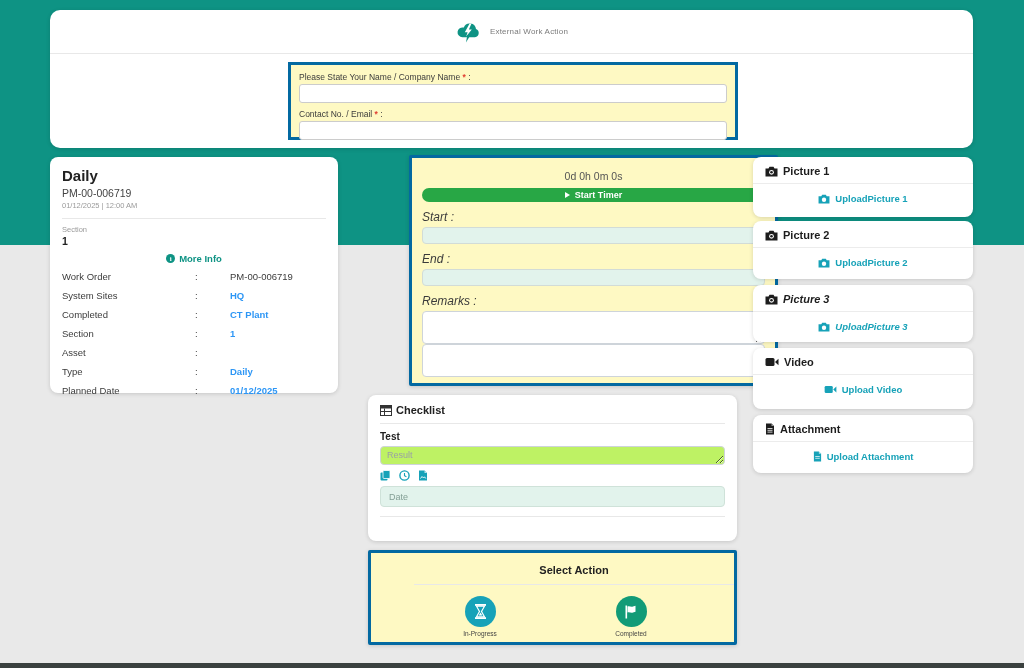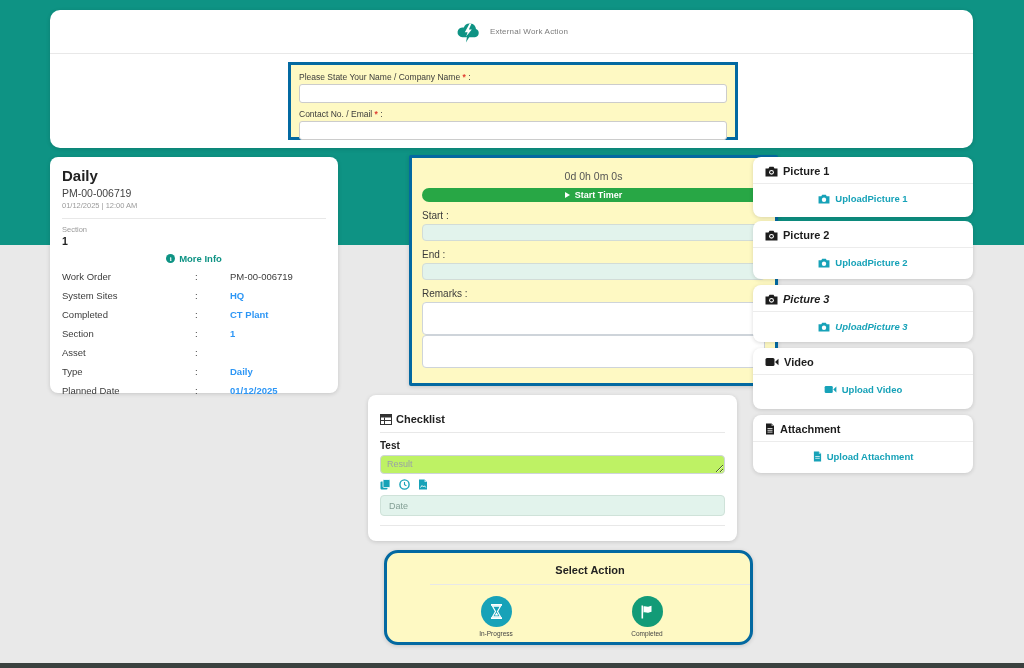--- a/index.html
+++ b/index.html
@@ -55,55 +55,55 @@
 
   
   .timer-card { left:368px; top:155px; width:369px; height:231px; border-radius:2px; padding:8px 10px;margin-left:41px; }
   .elapsed { text-align:center; font-size:10.5px; color:#555; margin:4px 0 6px; }
   .start-btn {
     width:100%; height:14px; background:#28a745; border:none; border-radius:7px;
     color:#fff; font-size:9px; font-weight:bold; font-family:"Liberation Sans", sans-serif;
     display:flex; align-items:center; justify-content:center; gap:5px; cursor:pointer;
   }
   .play-tri { width:0; height:0; border-left:5px solid #fff; border-top:3.5px solid transparent; border-bottom:3.5px solid transparent; }
-  .fld-label { font-size:10px; color:#3b3b3b; margin:8px 0 3px; }
+  .fld-label { font-size:12px; color:#3b3b3b; margin:8px 0 3px;font-style:italic; }
   .mint-input {
     width:100%; height:17px; background:#e2f3ec; border:1px solid #d2dcd7; border-radius:4px;
     outline:none; font-size:9px; padding:0 6px; color:#333; display:block;
     font-family:"Liberation Sans", sans-serif;
   }
   .area-input {
     width:100%; height:33px; background:#fff; border:1px solid #ced4da; border-radius:4px;
     outline:none; font-size:9px; padding:3px 6px; color:#333; resize:vertical; display:block;
     font-family:"Liberation Sans", sans-serif;
   }
   .area-input::placeholder { color:#9aa0a6; }
 
   
-  .chk-card { left:368px; top:395px; width:369px; height:146px; padding:18px 12px; }
+  .chk-card { left:368px; top:395px; width:369px; height:146px; padding:9px 12px; }
   .chk-head { display:flex; align-items:center; gap:4px; font-size:11px; font-weight:bold; color:#222; }
   .chk-div { margin:7px 0; }
   .chk-item-label { font-size:10px; font-weight:bold; color:#222; margin:6px 0 4px; }
   .result-area {
     width:100%; height:19px; border:1px solid #ced4da; border-radius:4px; background:#bef264;
     font-size:9px; padding:3px 6px; color:#333; resize:vertical; outline:none; display:block;
     font-family:"Liberation Sans", sans-serif;
   }
   .result-area::placeholder { color:#9aa0a6; }
   .chk-icons { display:flex; gap:8px; margin:5px 0 5px; align-items:center; }
   .chk-icons .ic { color:#17a2b8; display:flex; cursor:pointer; }
   .date-input {
     width:100%; height:21px; background:#e2f3ec; border:1px solid #cfe2d9; border-radius:4px;
     font-size:9px; padding:0 8px; color:#333; outline:none; display:block;
     font-family:"Liberation Sans", sans-serif;
   }
   .date-input::placeholder { color:#84a096; }
 
   
-  .action-card { left:384px; top:550px; width:369px; height:95px; border-radius:14px;padding-left:43px; }
+  .action-card { left:368px; top:550px; width:369px; height:95px; border-radius:2px;padding-left:43px; }
   .action-title { text-align:center; font-size:11px; font-weight:bold; color:#222; margin-top:11px; }
   .action-div { margin:8px 0 0; }
   .action-btn { position:absolute; width:64px; text-align:center; cursor:pointer; }
   .action-btn .circle { width:31px; height:31px; border-radius:50%; margin:0 auto;
     display:flex; align-items:center; justify-content:center; }
   .circle.cyan { background:#17a2b8; }
   .circle.green { background:#129b77; }
   .action-btn .cap { font-size:6.5px; color:#444; margin-top:3px; }
   .btn-inprogress { left:77px; top:43px; }
   .btn-completed { left:228px; top:43px; }

